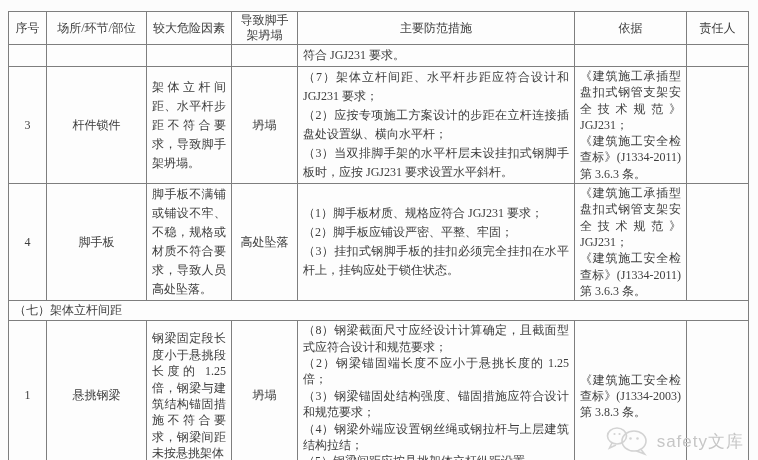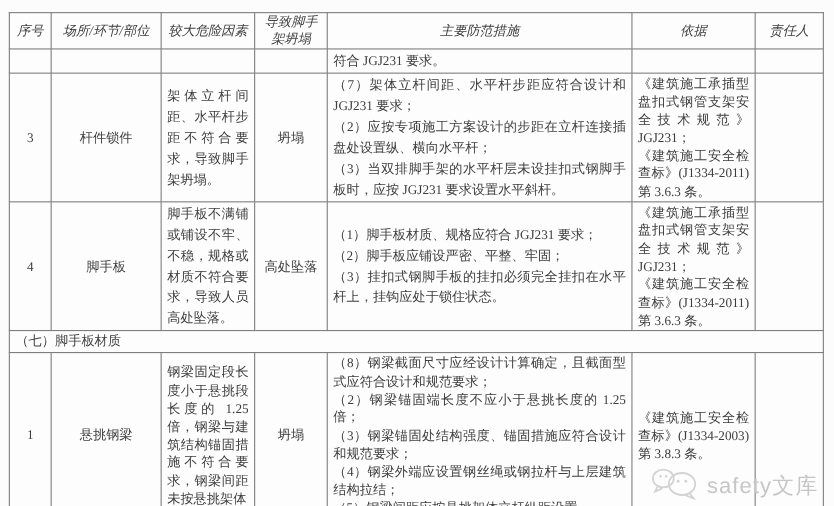--- a/index.html
+++ b/index.html
@@ -21,21 +21,21 @@
   table.risk td, table.risk th{
     border:1px solid #7e7e7e;
     font-size:12px;
     font-weight:normal;
     padding:1px 5px;
     vertical-align:middle;
     overflow:hidden;
     word-break:break-word;
   }
   th{font-weight:bold;text-align:center;line-height:15px;padding:2px 2px;}
-  .hdr{height:28px;font-style:italic;}
+  .hdr{height:28px;}
   .cont{height:19px;}
   .r3{height:116px;}
   .r4{height:114px;}
   .sect{height:18px;}
   .r1{height:131px;}
   .c{text-align:center;}
   .top{vertical-align:top;margin-left:25px;}
   .risktxt{
     text-align:justify;
     line-height:19px;
@@ -59,21 +59,21 @@
     padding-left:14px;
   }
   .watermark{
     position:absolute;
     right:14px;
     bottom:10px;
     display:flex;
     align-items:center;
     gap:6px;
     color:#c6c6c6;
-    font-size:20px;
+    font-size:17px;
     font-family:"Liberation Sans","DejaVu Sans",sans-serif;
     letter-spacing:1px;
     user-select:none;
   }
   .watermark svg{opacity:.85;}
 </style>
 </head>
 <body>
 
 <div class="page">
@@ -138,21 +138,21 @@
           <div class="mline">（3）挂扣式钢脚手板的挂扣必须完全挂扣在水平杆上，挂钩应处于锁住状态。</div>
         </td>
         <td class="basis">
           <div>《建筑施工承插型盘扣式钢管支架安全技术规范》JGJ231；</div>
           <div>《建筑施工安全检查标》(J1334-2011) 第 3.6.3 条。</div>
         </td>
         <td></td>
       </tr>
 
       <tr class="sect">
-        <td colspan="7" class="section-label">（七）脚手板材质</td>
+        <td colspan="7" class="section-label">（七）架体立杆间距</td>
       </tr>
 
       <tr class="r1">
         <td class="c">1</td>
         <td class="c">悬挑钢梁</td>
         <td class="risktxt dense">钢梁固定段长度小于悬挑段长度的 1.25 倍，钢梁与建筑结构锚固措施不符合要求，钢梁间距未按悬挑架体</td>
         <td class="c">坍塌</td>
         <td class="top measures dense">
           <div class="mline">（8）钢梁截面尺寸应经设计计算确定，且截面型式应符合设计和规范要求；</div>
           <div class="mline">（2）钢梁锚固端长度不应小于悬挑长度的 1.25 倍；</div>

